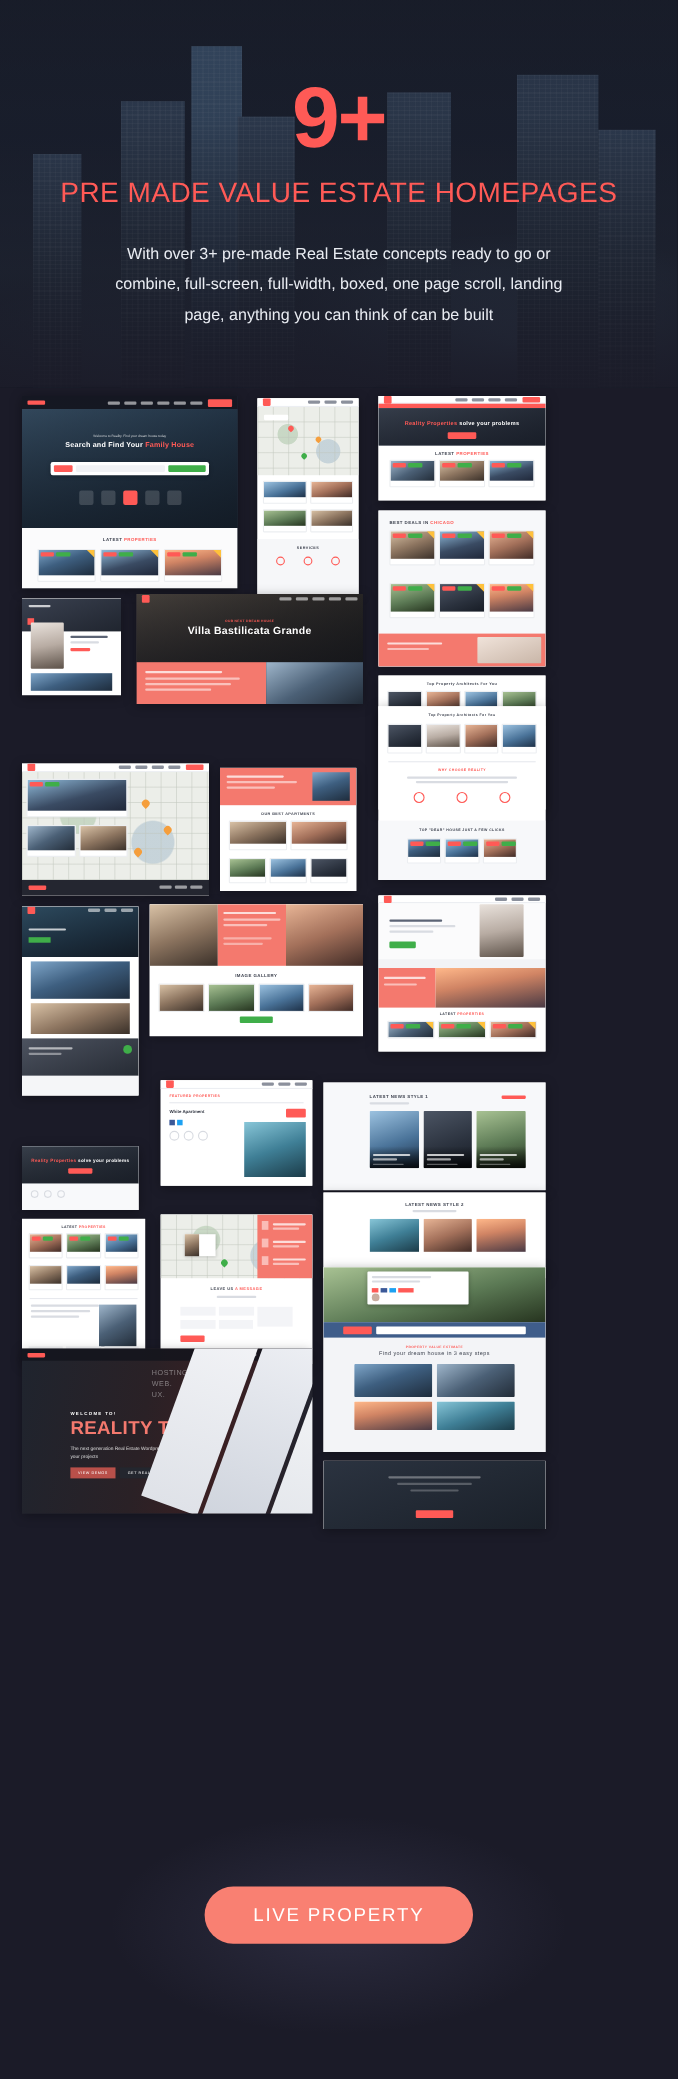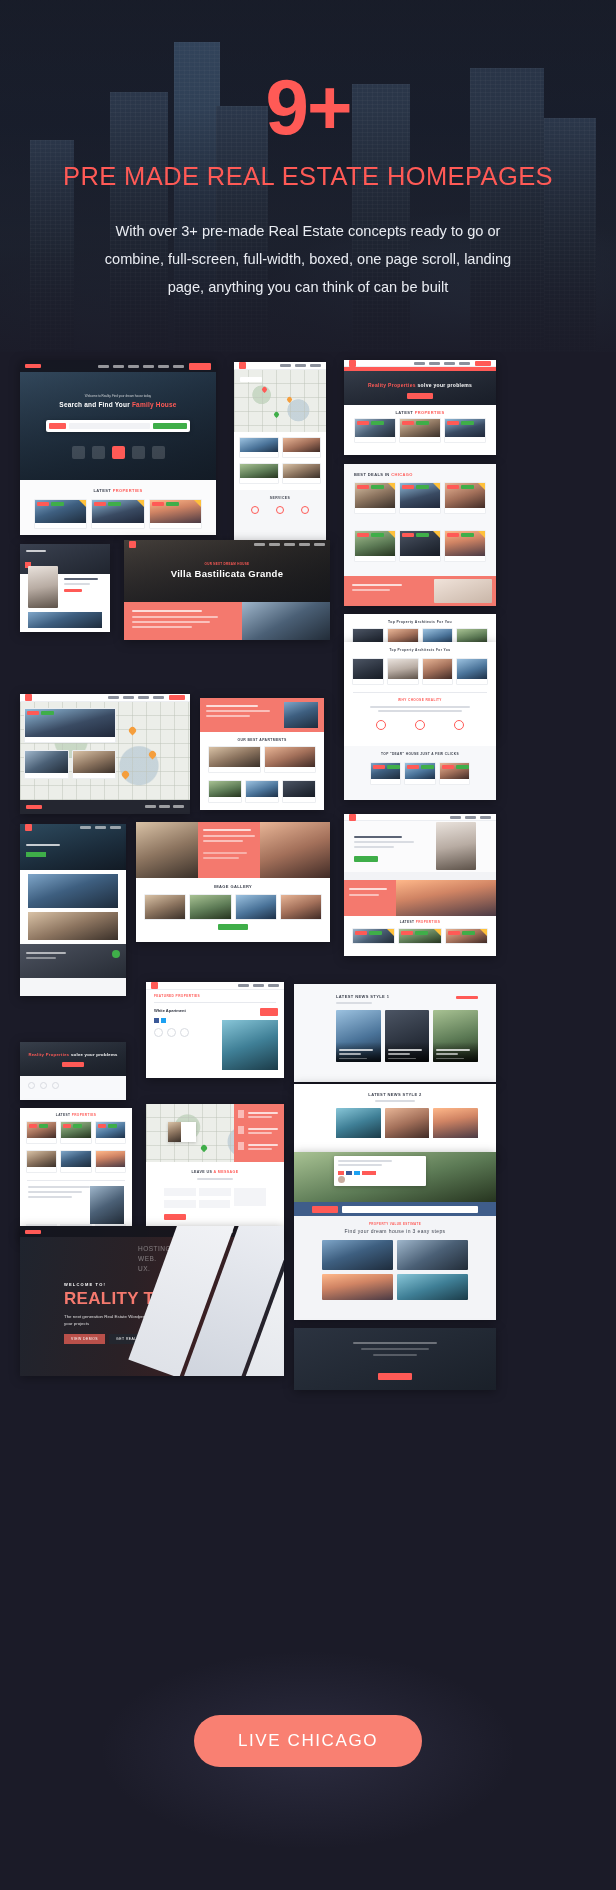--- a/index.html
+++ b/index.html
@@ -177,21 +177,21 @@
         <span class="tw-shine"></span>
       </div>
     <div class="tower" style="left:544px;top:118px;height:234px;width:52px;">
         <span class="tw-shine"></span>
       </div>
   </div>
   <div class="hero-veil"></div>
 
   <div class="hero-inner">
     <div class="big-num">9+</div>
-    <div class="sub-head">PRE MADE REAL ESTATE HOMEPAGES</div>
+    <div class="sub-head">PRE MADE VALUE ESTATE HOMEPAGES</div>
     <div class="hero-para">With over 3+ pre-made Real Estate concepts ready  to go or combine, full-screen, full-width, boxed, one page scroll, landing page, anything you can think of can be built</div>
   </div>
 </div>
 
 <div class="showcase">
 
   <div class="shot dark" style="left:20px;top:8px;width:196px;height:175px;">
     <div class="shot-inner" style="background:linear-gradient(180deg,#1e2735 0%,#22303f 55%,#17202c 100%);">
       <div class="m-nav" style="height:12px;">
         <span class="m-logo"></span>
@@ -1121,14 +1121,14 @@
       <i class="txtline" style="left:50%;transform:translateX(-50%);top:20px;width:68px;opacity:.32;"></i>
       <i class="txtline" style="left:50%;transform:translateX(-50%);top:26px;width:44px;opacity:.32;"></i>
       <div style="position:absolute;left:50%;transform:translateX(-50%);bottom:10px;width:34px;height:7px;background:#ff5a56;border-radius:1px;"></div>
     </div>
   </div>
 
 </div>
 
 <div class="glow"></div>
 <div class="cta-wrap">
-  <button class="live-btn">LIVE CHICAGO</button>
+  <button class="live-btn">LIVE PROPERTY</button>
 </div>
 
 </body></html>

